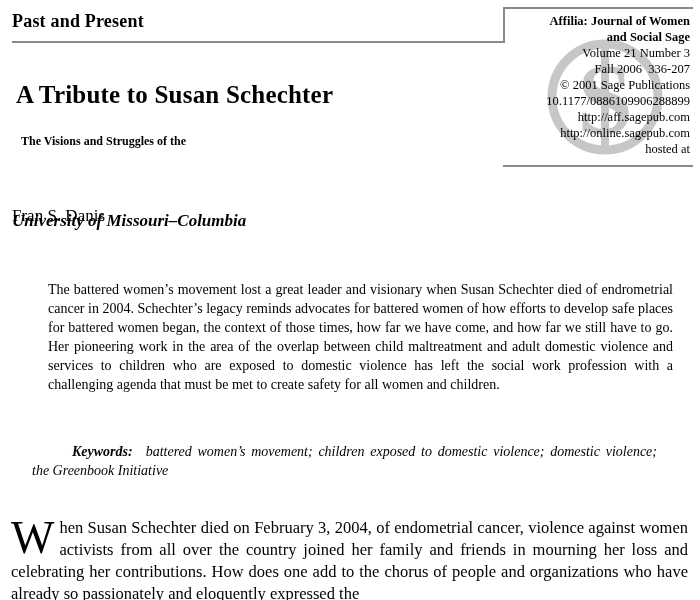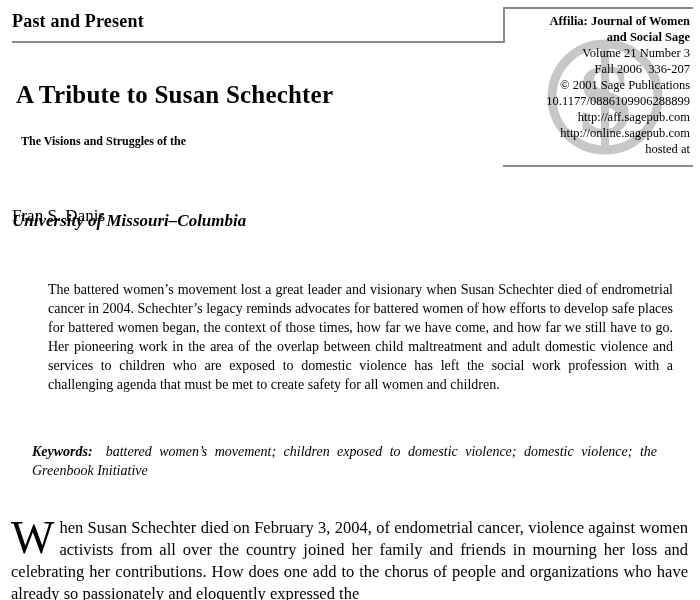--- a/index.html
+++ b/index.html
@@ -48,21 +48,21 @@
   }
 
   .abstract{
     position:absolute;left:48px;top:280px;width:625px;margin:0;
     font-size:14px;line-height:19px;text-align:justify;
   }
   .keywords{
     position:absolute;left:32px;top:442px;width:625px;margin:0;
     font-size:14px;line-height:19px;text-align:justify;font-style:italic;
   }
-  .keywords .kw-label{font-weight:bold;margin-right:13px;}
+  .keywords .kw-label{font-weight:bold;margin-right:13px;margin-left:40px;}
 
   .body-text{
     position:absolute;left:11px;top:517px;width:677px;margin:0;
     font-size:16.5px;line-height:22px;text-align:justify;
   }
   .dropcap{
     float:left;
     font-size:46px;line-height:37px;
     height:40px;
     margin:2px 5px 0 0;

